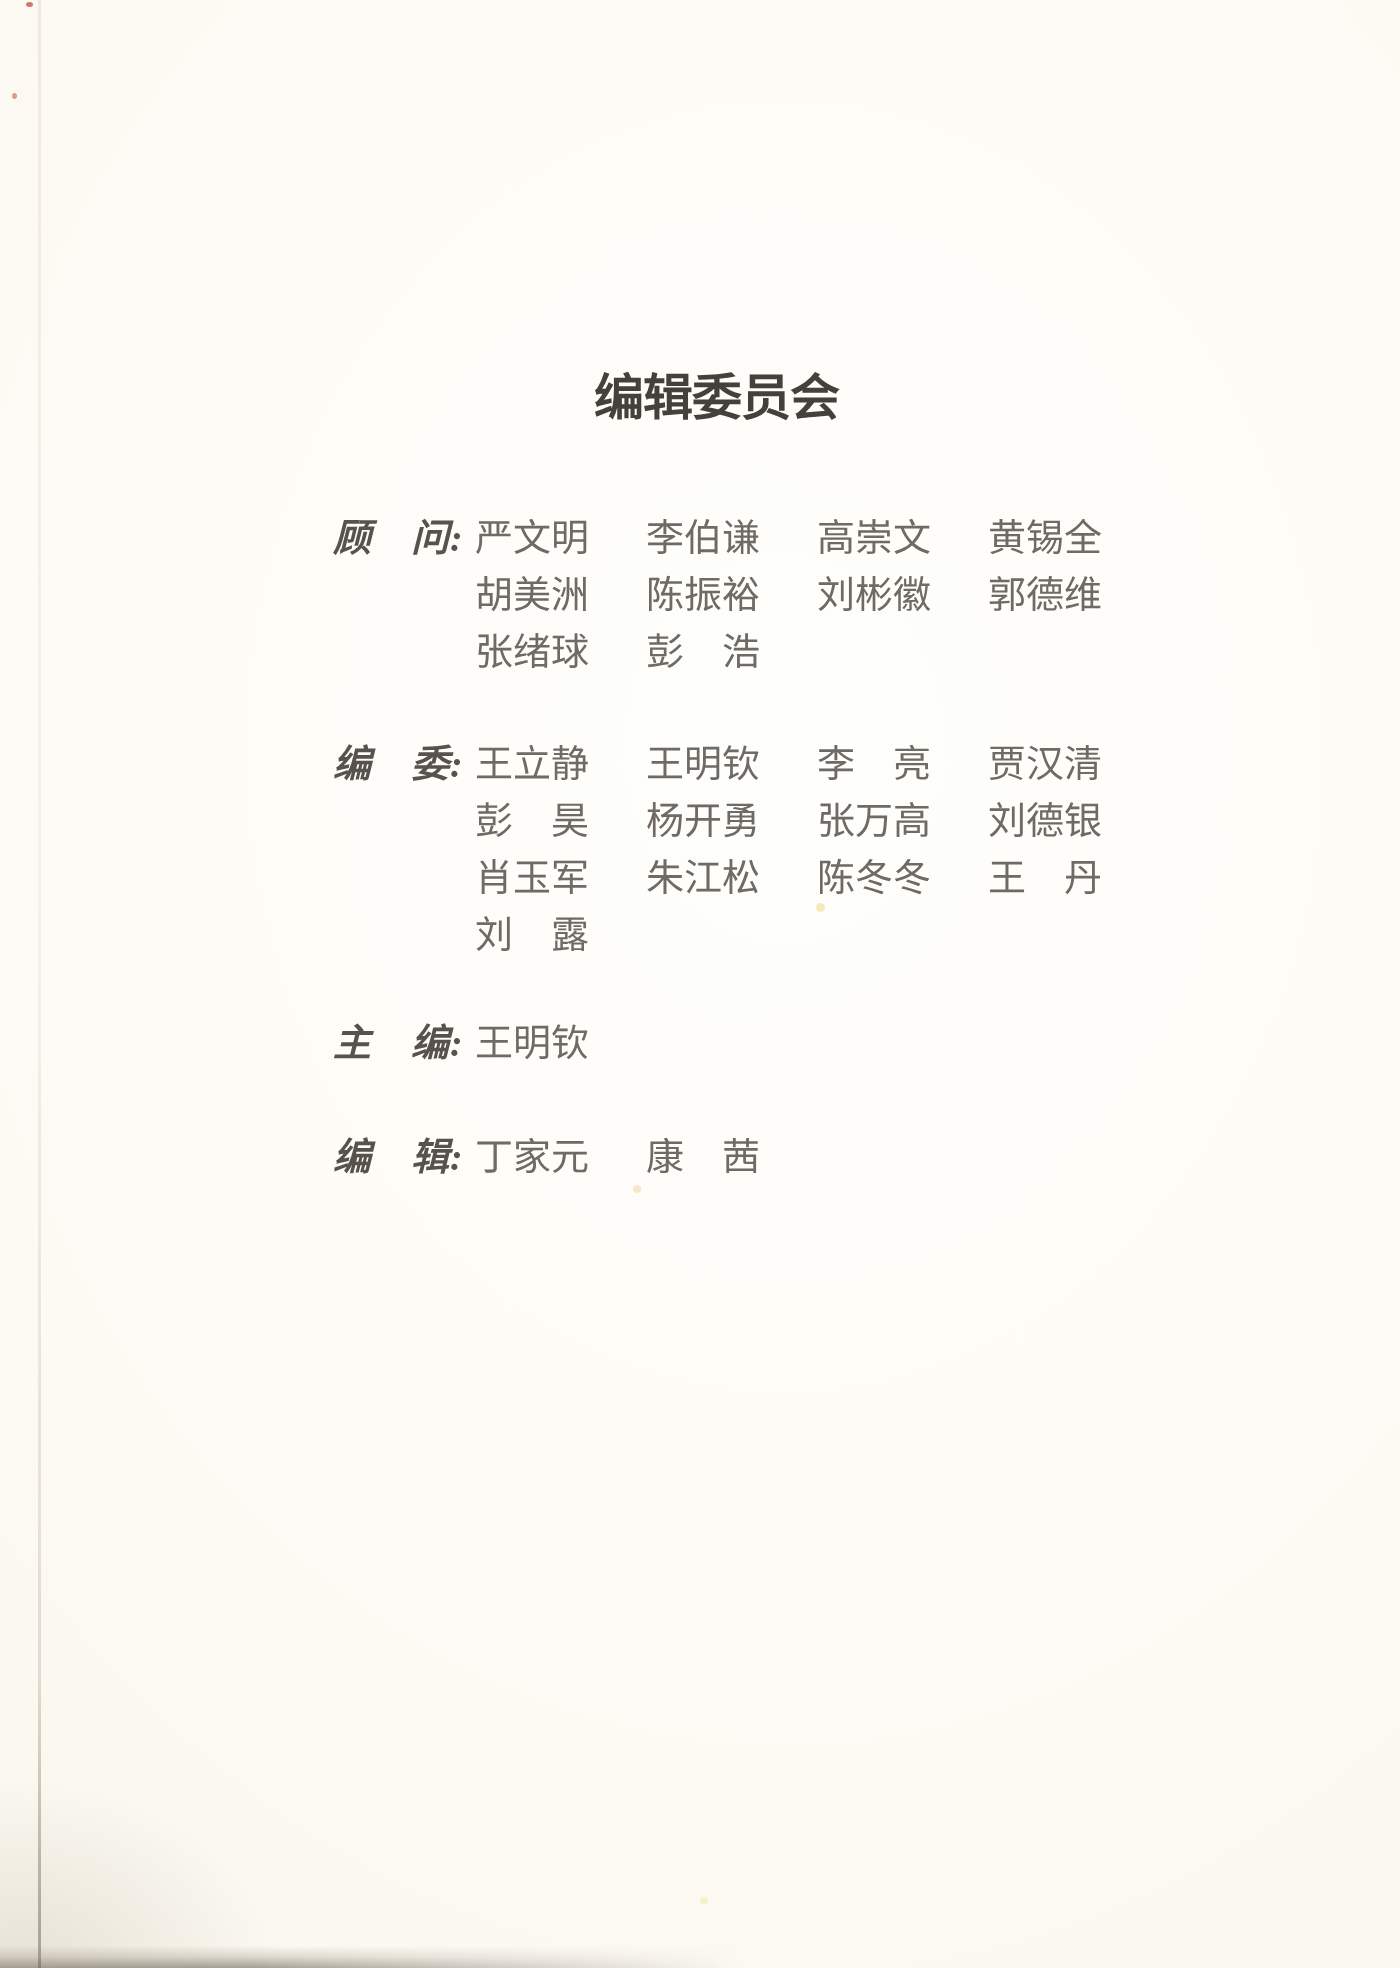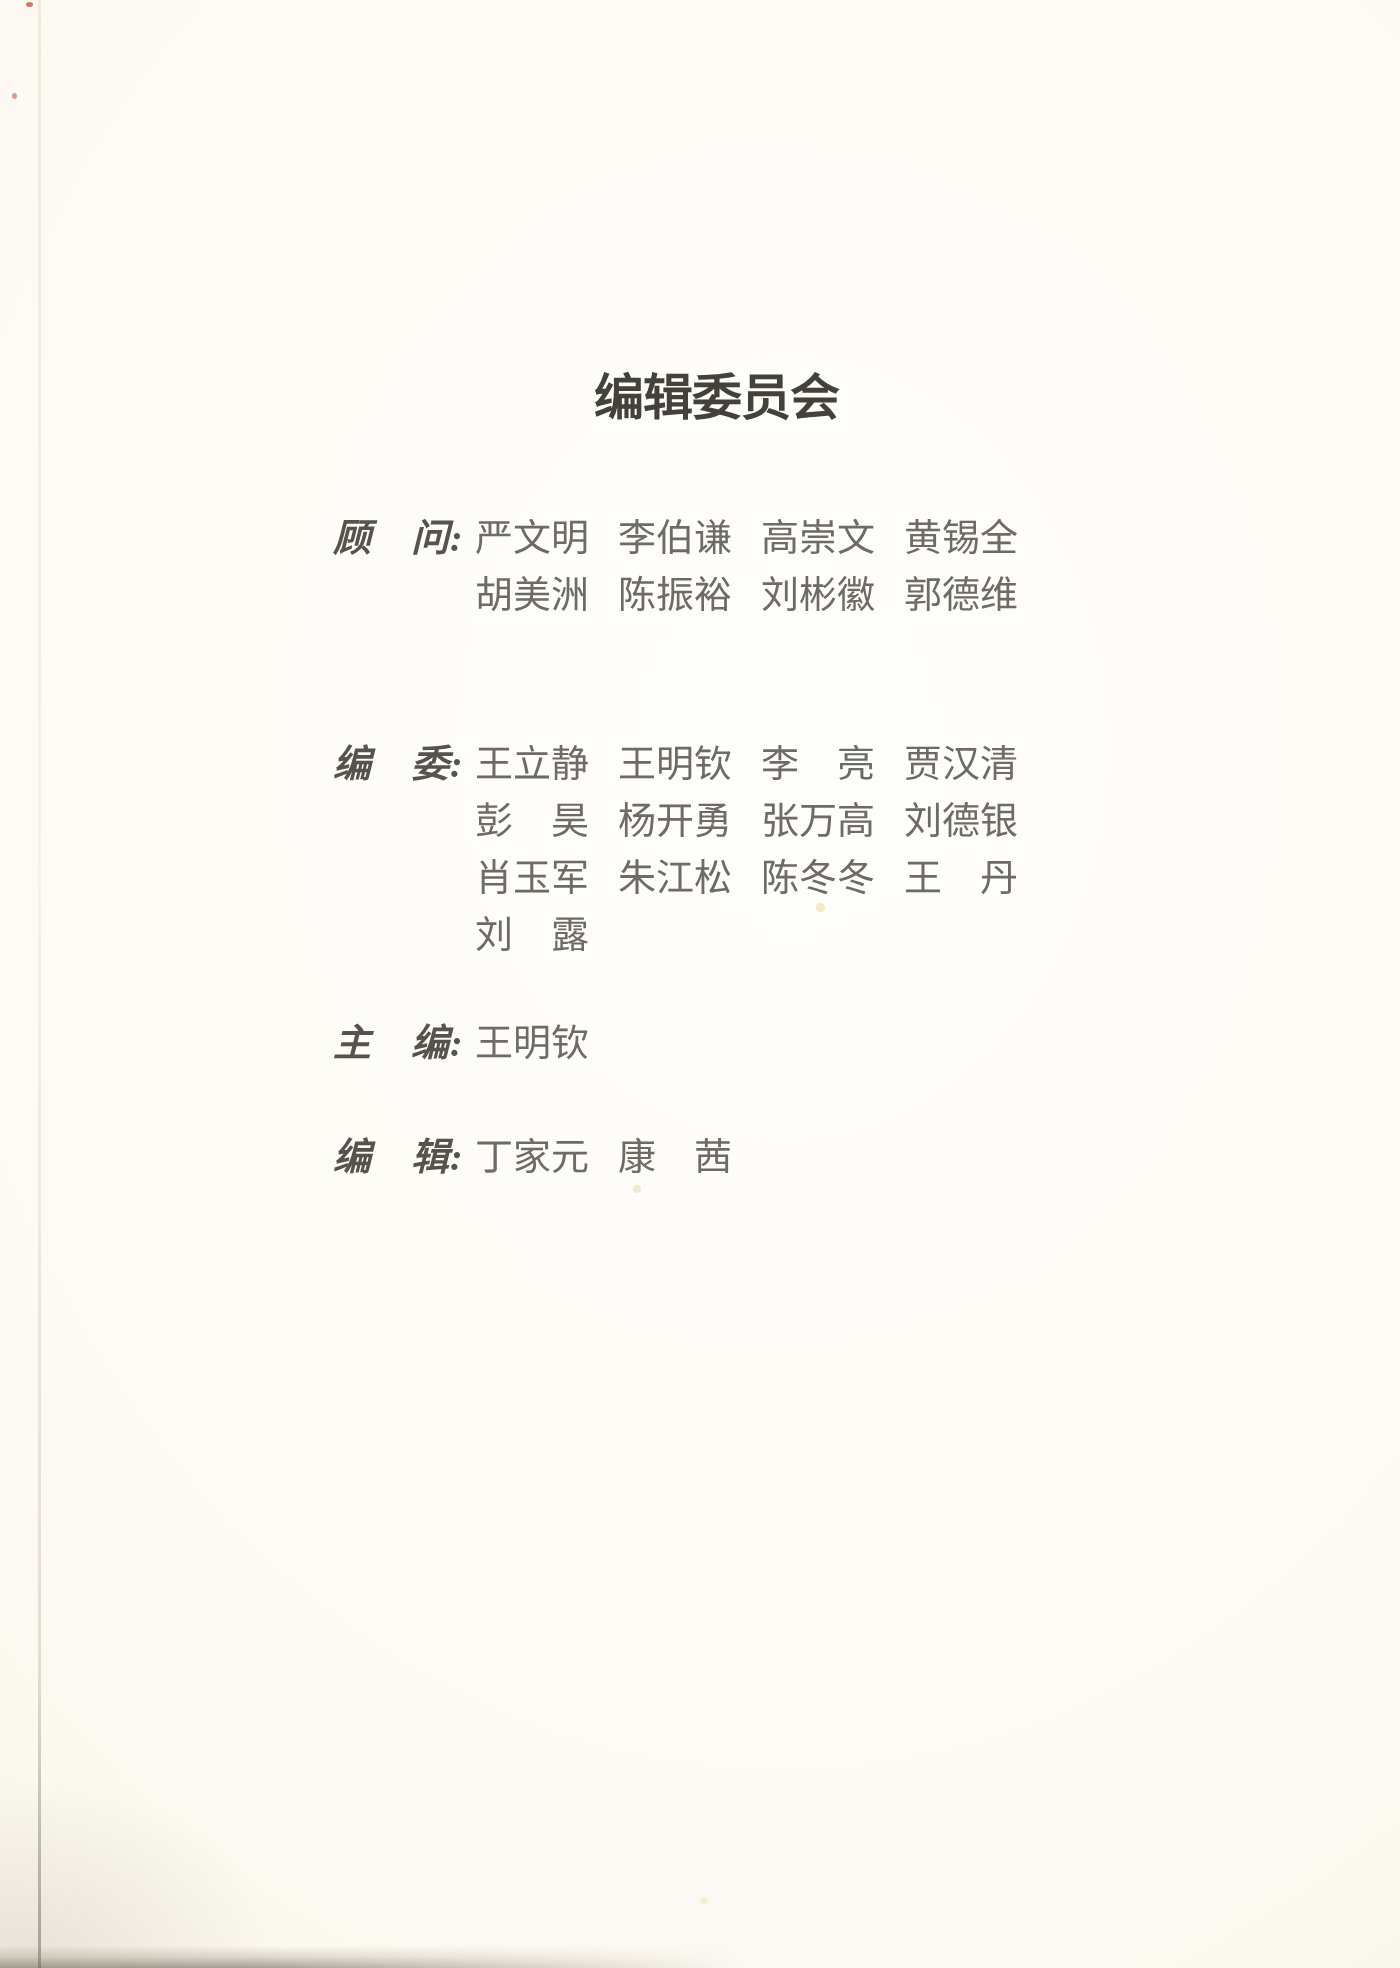--- a/index.html
+++ b/index.html
@@ -90,21 +90,21 @@
     top: 0;
     font-size: 38px;
     line-height: 57px;
     font-weight: 600;
     letter-spacing: 1px;
     color: var(--label-ink, #57524b);
     white-space: pre;
     font-style: italic;
   }
   .section .names { margin-left: 142px; }
-  .name-row { display: flex; height: 57px; line-height: 57px; }
+  .name-row { display: flex; height: 57px; line-height: 57px; gap: 28px; }
   .name {
     width: 114px;
     margin-right: 29px;
     font-size: 38px;
     color: var(--ink, #6f6a63);
     white-space: pre;
   }
 </style>
 </head>
 <body>
@@ -122,20 +122,24 @@
             <span class="name">严文明</span>
             <span class="name">李伯谦</span>
             <span class="name">高崇文</span>
             <span class="name">黄锡全</span>
           </div>
           <div class="name-row">
             <span class="name">胡美洲</span>
             <span class="name">陈振裕</span>
             <span class="name">刘彬徽</span>
             <span class="name">郭德维</span>
+          </div>
+          <div class="name-row">
+            <span class="name">张绪球</span>
+            <span class="name">彭　浩</span>
           </div>
         </div>
       </div>
       <div class="section">
         <span class="label">编　委:</span>
         <div class="names">
           <div class="name-row">
             <span class="name">王立静</span>
             <span class="name">王明钦</span>
             <span class="name">李　亮</span>

